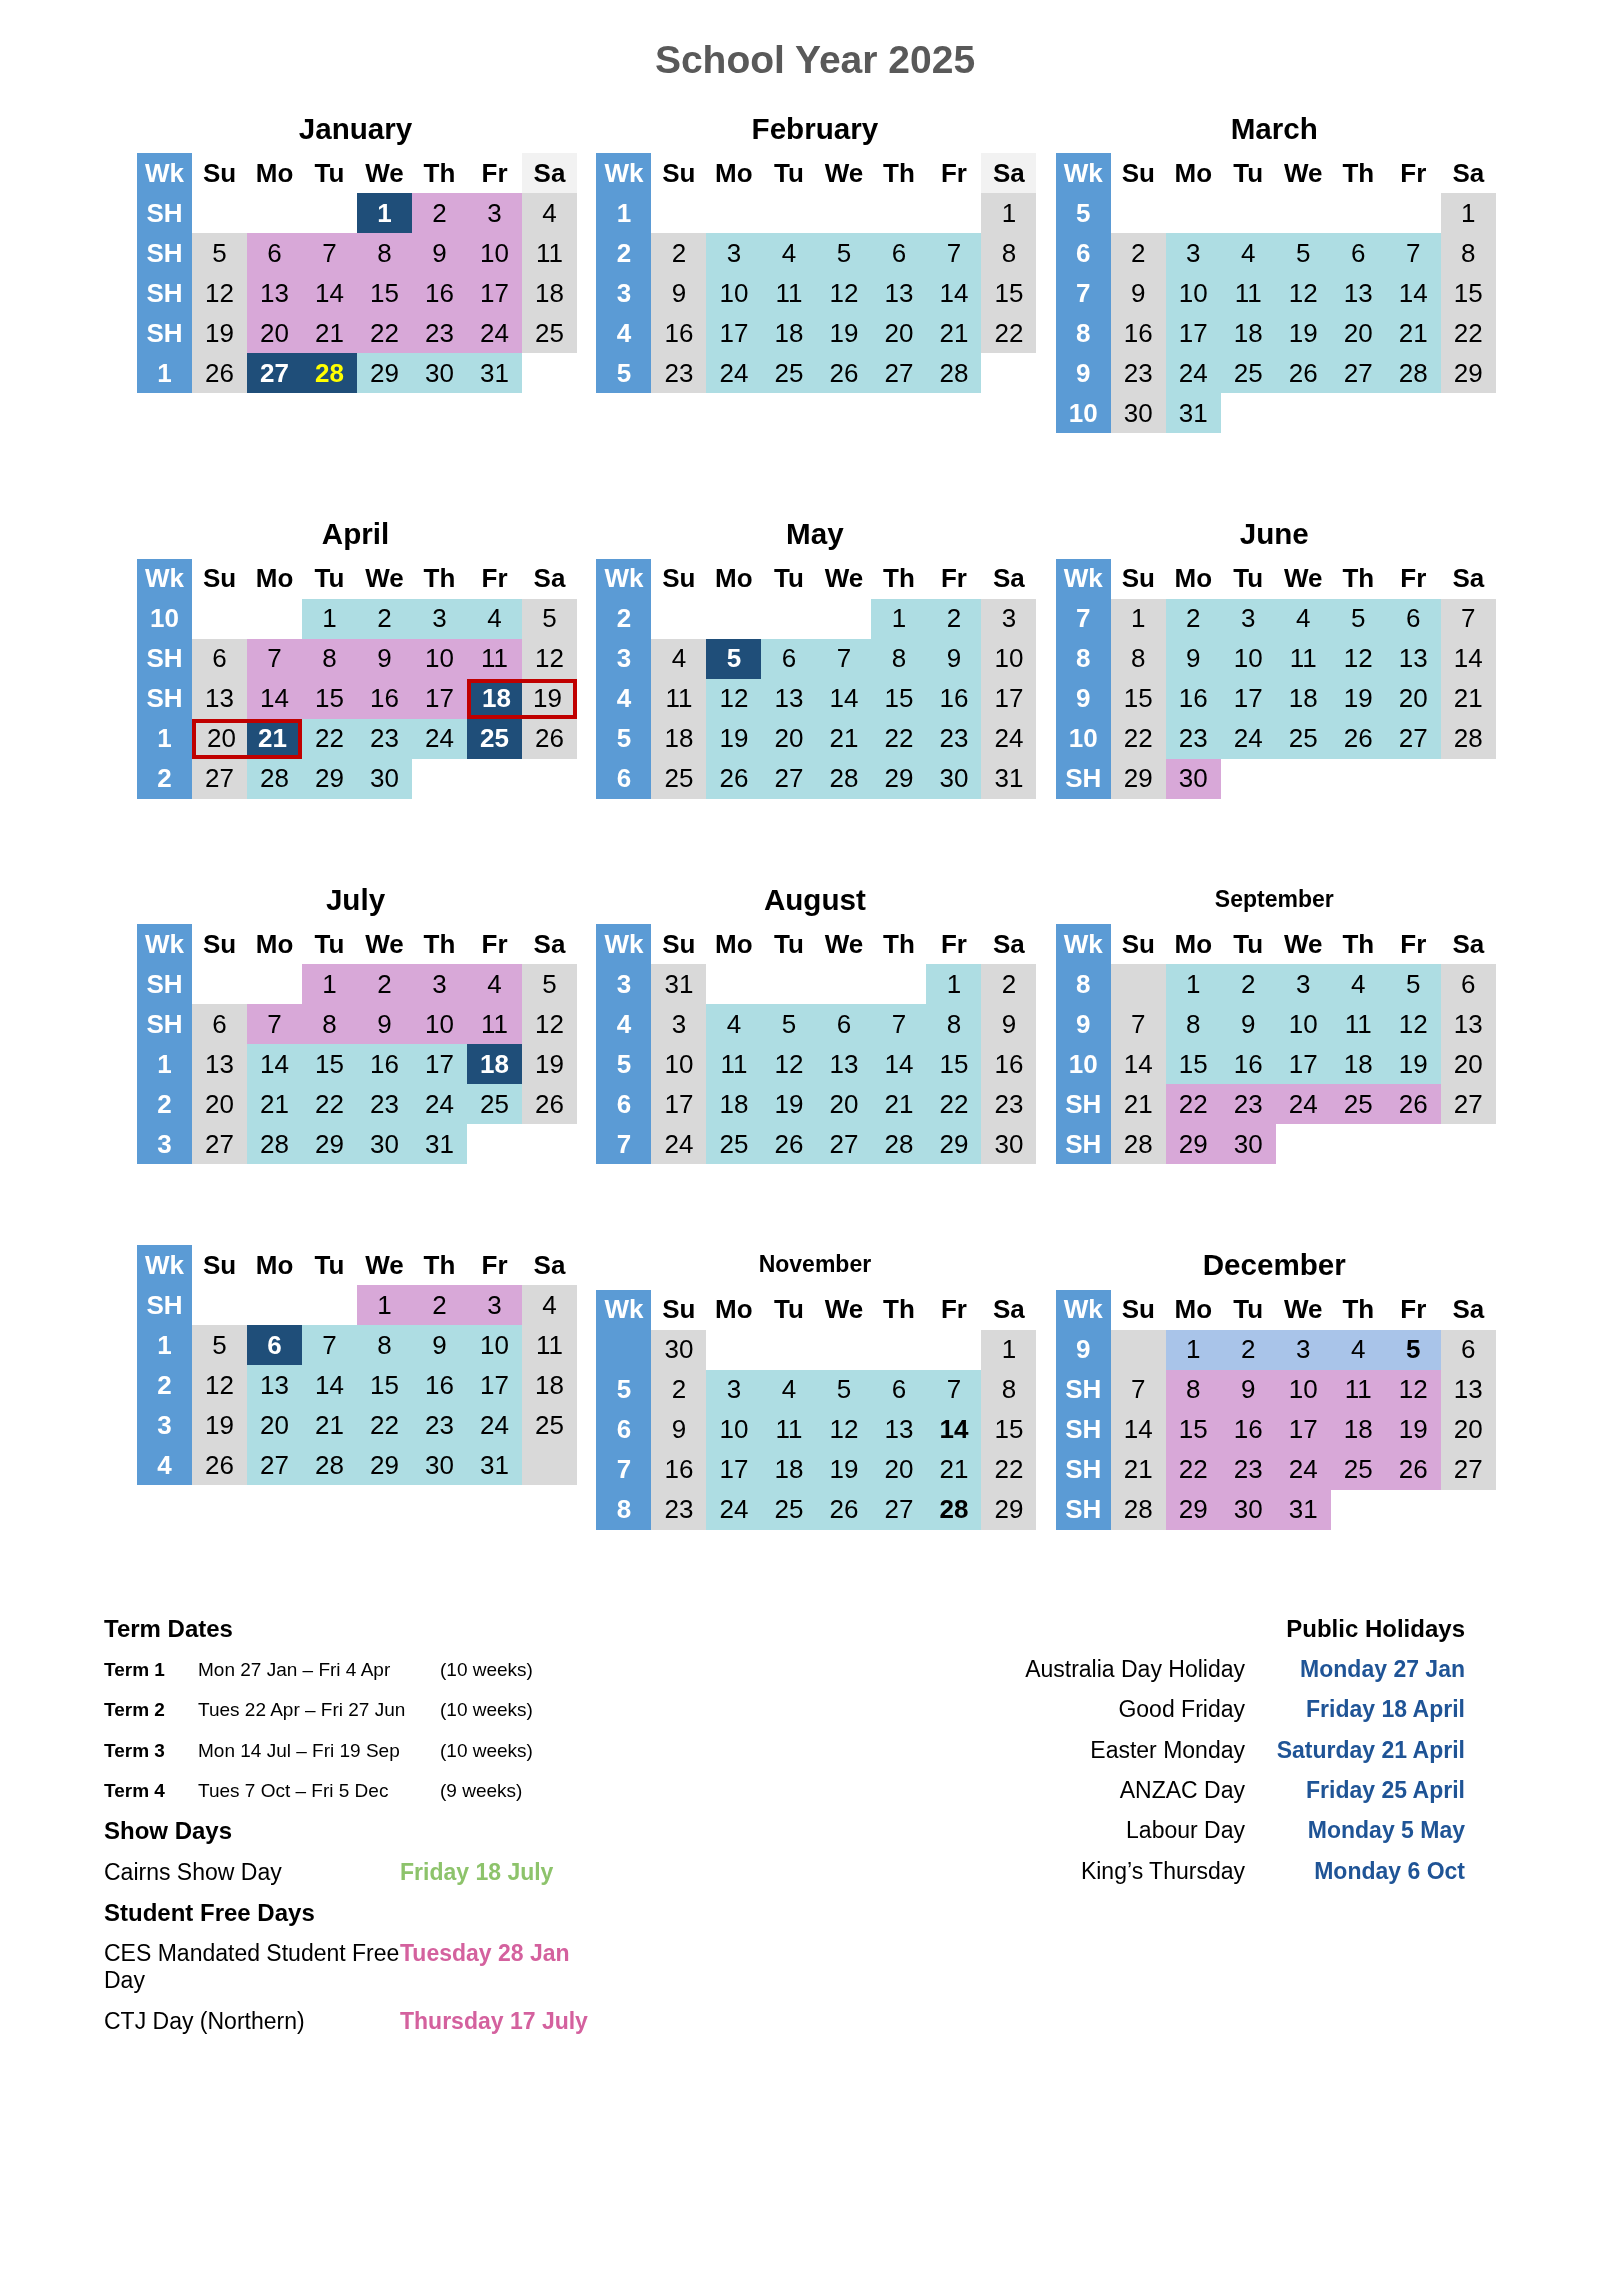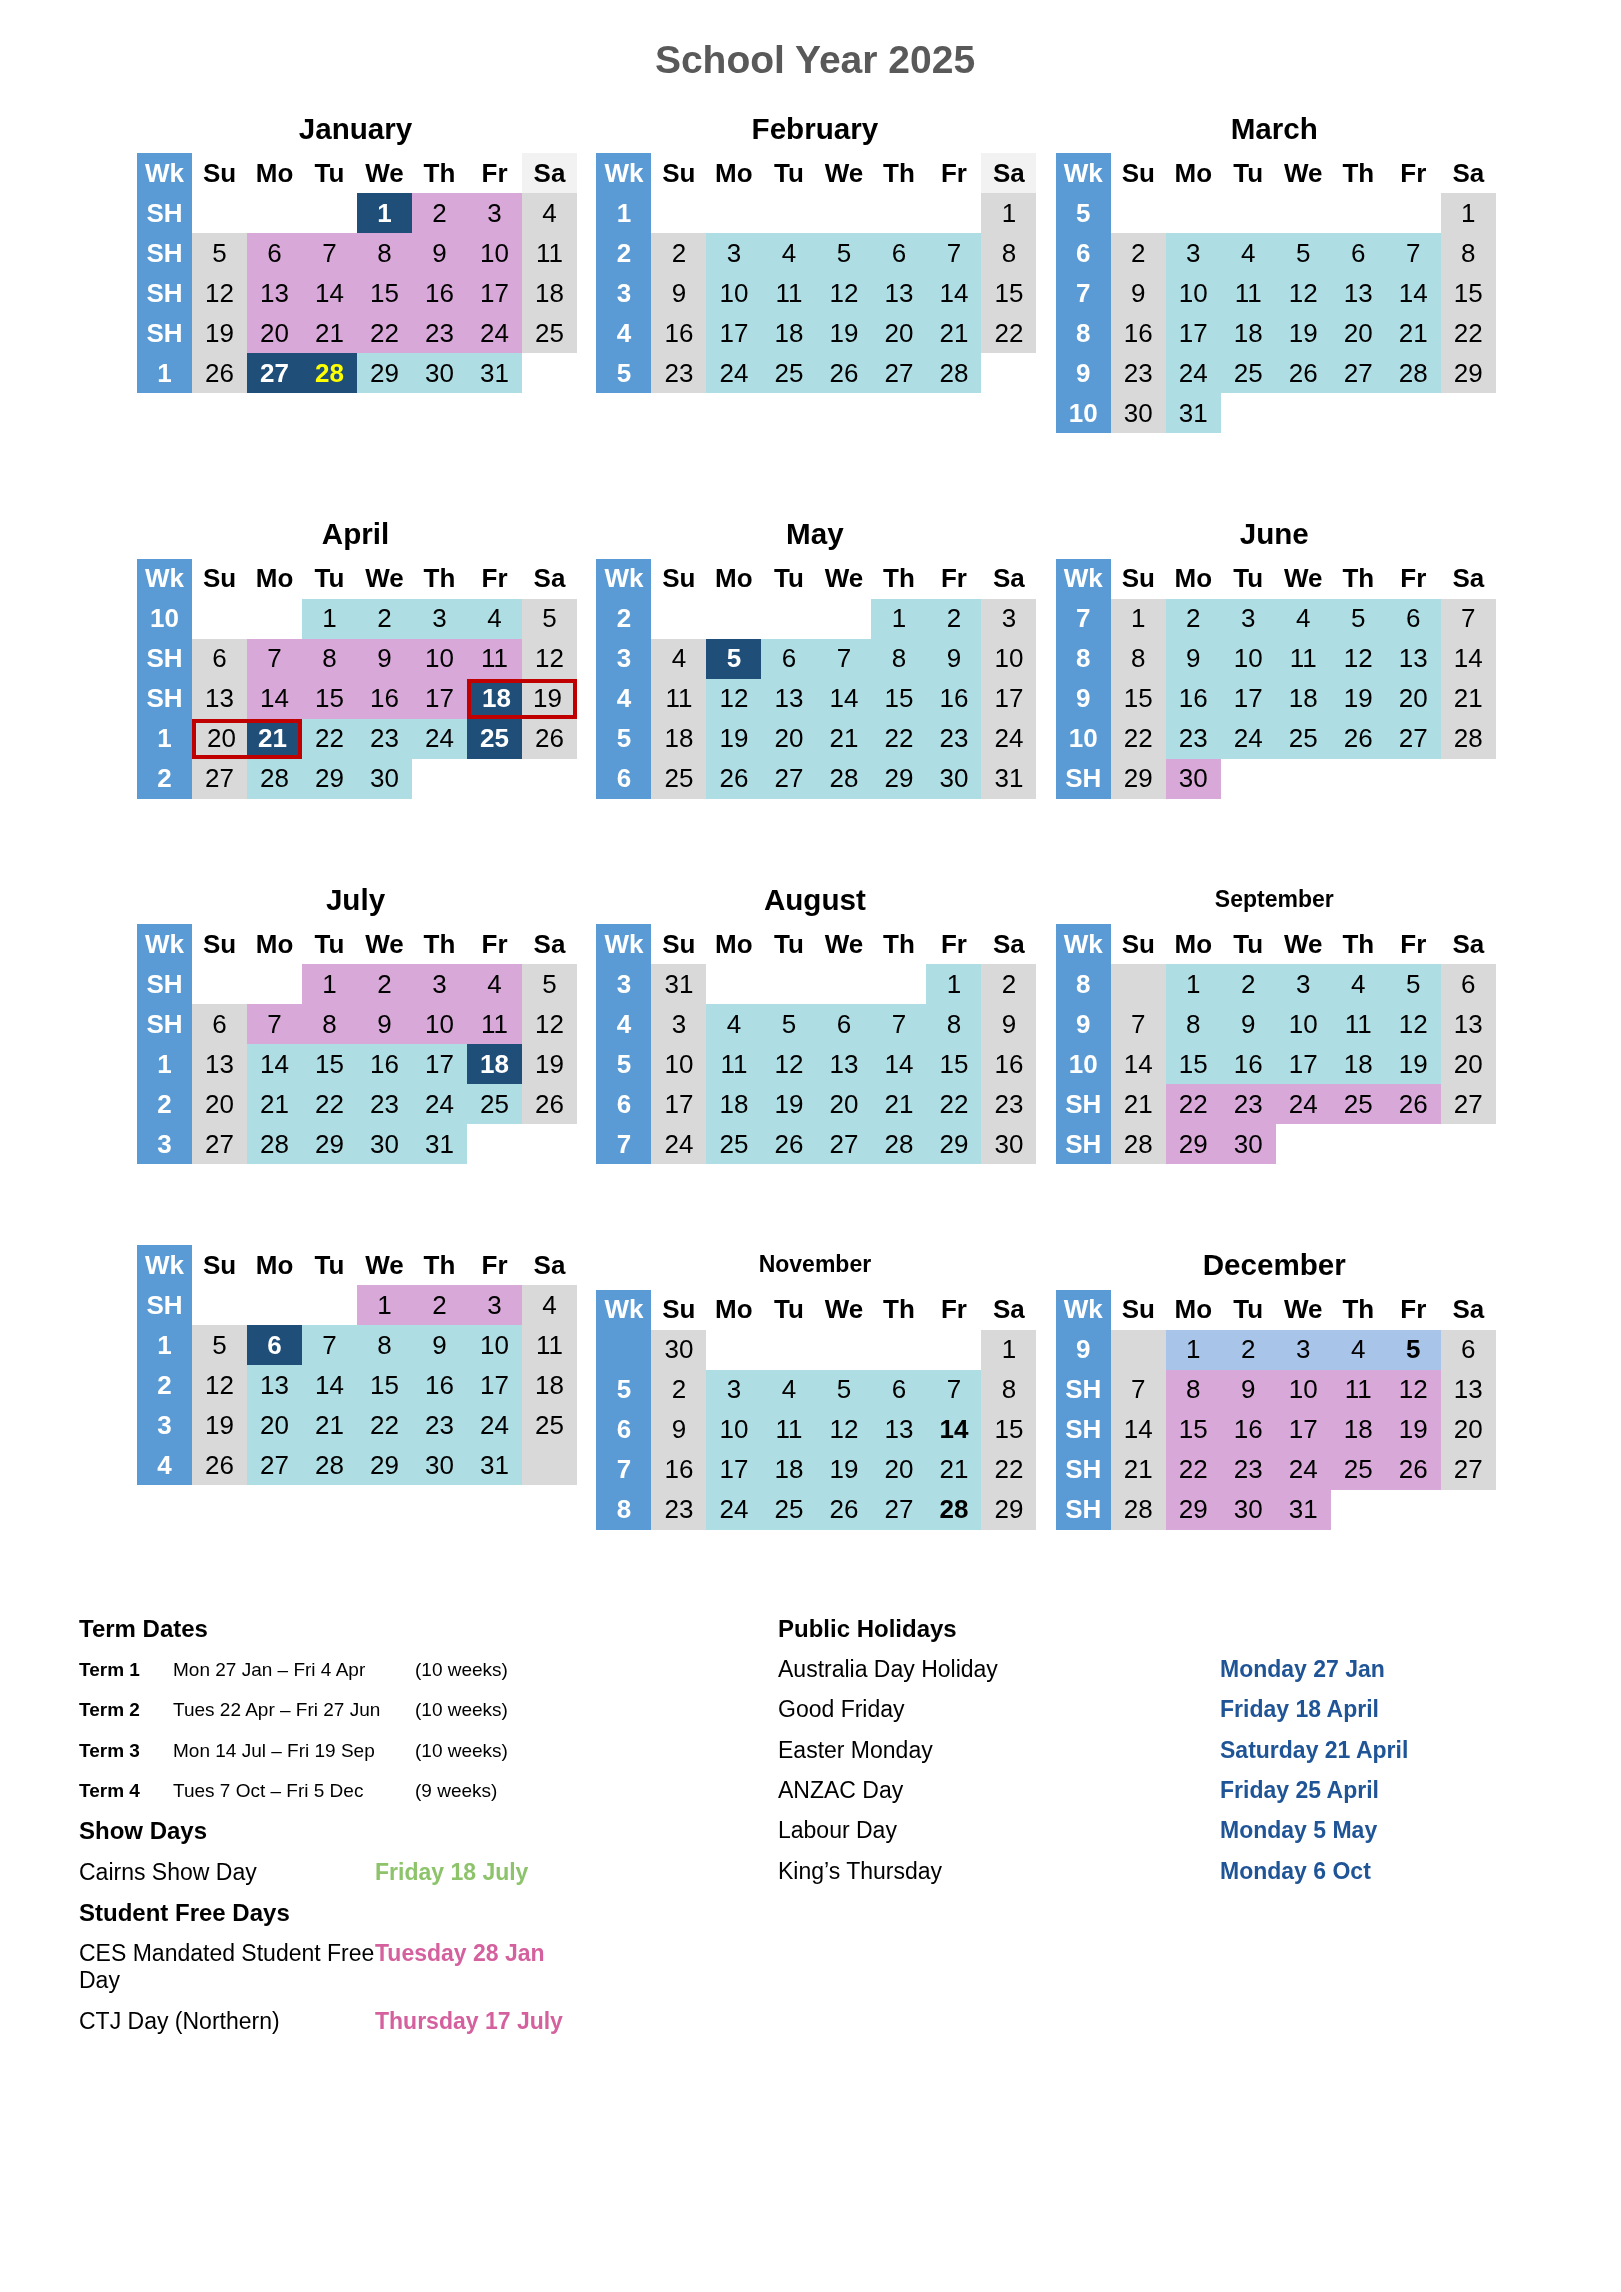--- a/index.html
+++ b/index.html
@@ -44,24 +44,24 @@
   .d-ph{background:var(--public-holiday-navy,#1F4E79);color:#fff;font-weight:bold;}
   .d-sfd{background:var(--public-holiday-navy,#1F4E79);color:var(--sfd-yellow,#FFFF00);font-weight:bold;}
   .d-lw{background:var(--lastweek-blue,#A9C4E9);}
   .d-lwb{background:var(--lastweek-blue,#A9C4E9);font-weight:bold;}
   .rb-t{border-top:4.5px solid var(--range-red,#C00000);}
   .rb-l{border-left:4.5px solid var(--range-red,#C00000);}
   .rb-b{border-bottom:4.5px solid var(--range-red,#C00000);}
   .rb-r{border-right:4.5px solid var(--range-red,#C00000);}
 
   .legend{
-    margin-left:79px;margin-top:85px;display:flex;width:1361px;
+    margin-left:104px;margin-top:85px;display:flex;width:1361px;
   }
   .legend-left{width:699px;}
-  .legend-right{flex:1;}
+  .legend-right{flex:1;text-align:right;}
   .legend h3{
     margin:0 0 14.3px 0;font-size:24px;font-weight:bold;line-height:27px;
   }
   .term-row{
     display:grid;grid-template-columns:94px 242px auto;
     font-size:19px;line-height:27px;margin-bottom:13.4px;
   }
   .term-row .t-label{font-weight:bold;}
   .kv-row{
     display:grid;font-size:23px;line-height:27px;margin-bottom:13.4px;

